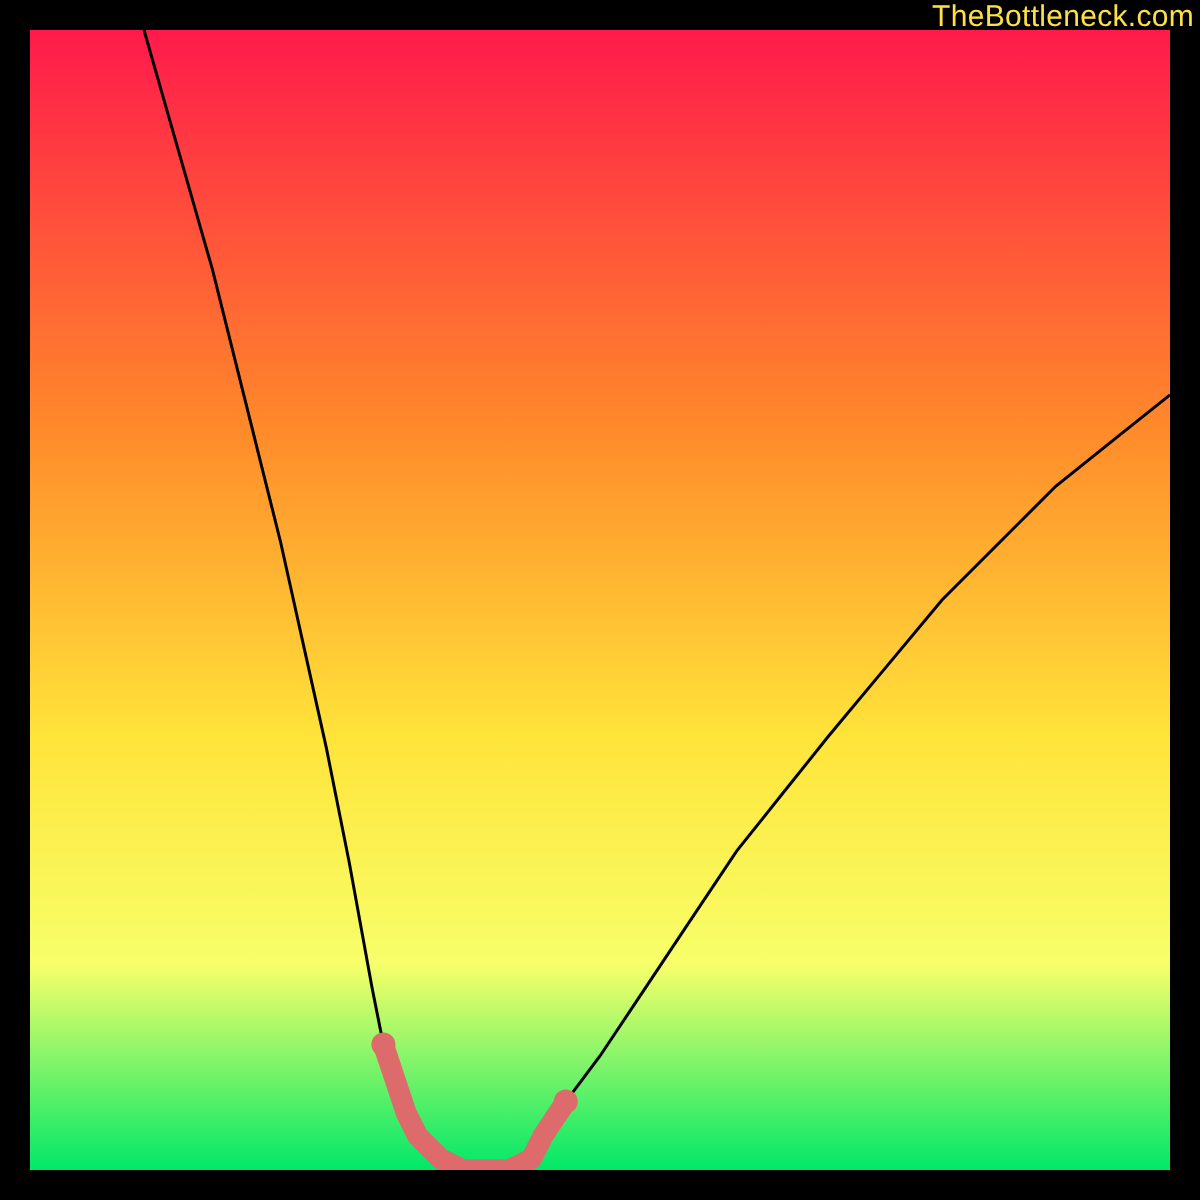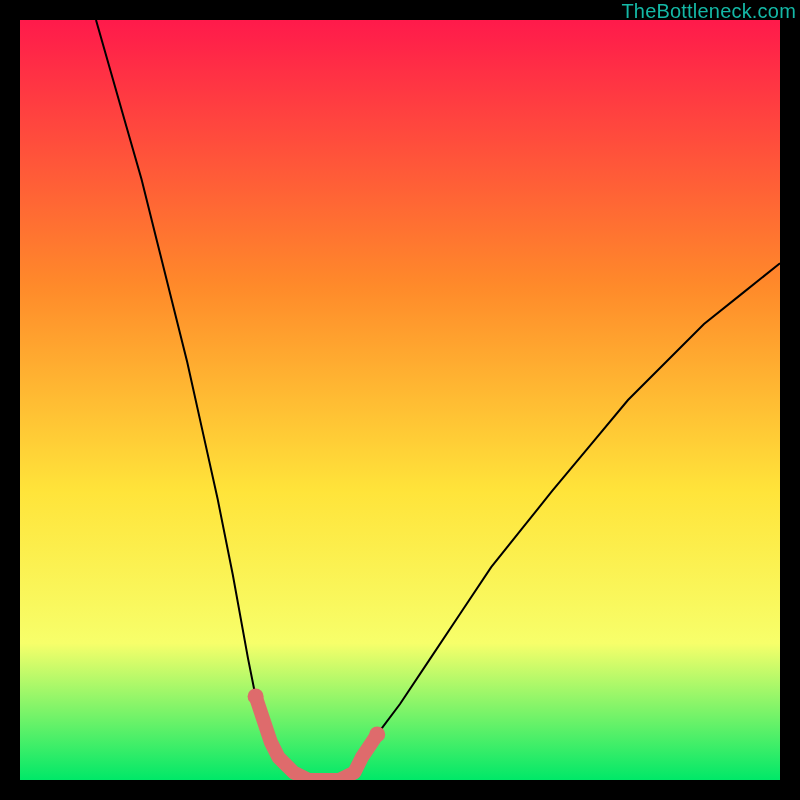--- a/index.html
+++ b/index.html
@@ -23,21 +23,21 @@
     position: absolute;
     left: 0;
     top: 0;
     width: 760px;
     height: 760px;
   }
   .watermark {
     position: absolute;
     top: 0px;
     right: 4px;
-    color: #14b8a6;
+    color: #fde047;
     font-size: 20px;
     font-weight: 500;
     letter-spacing: 0.2px;
     user-select: none;
   }
   svg {
     display: block;
   }
 </style>
 </head>

